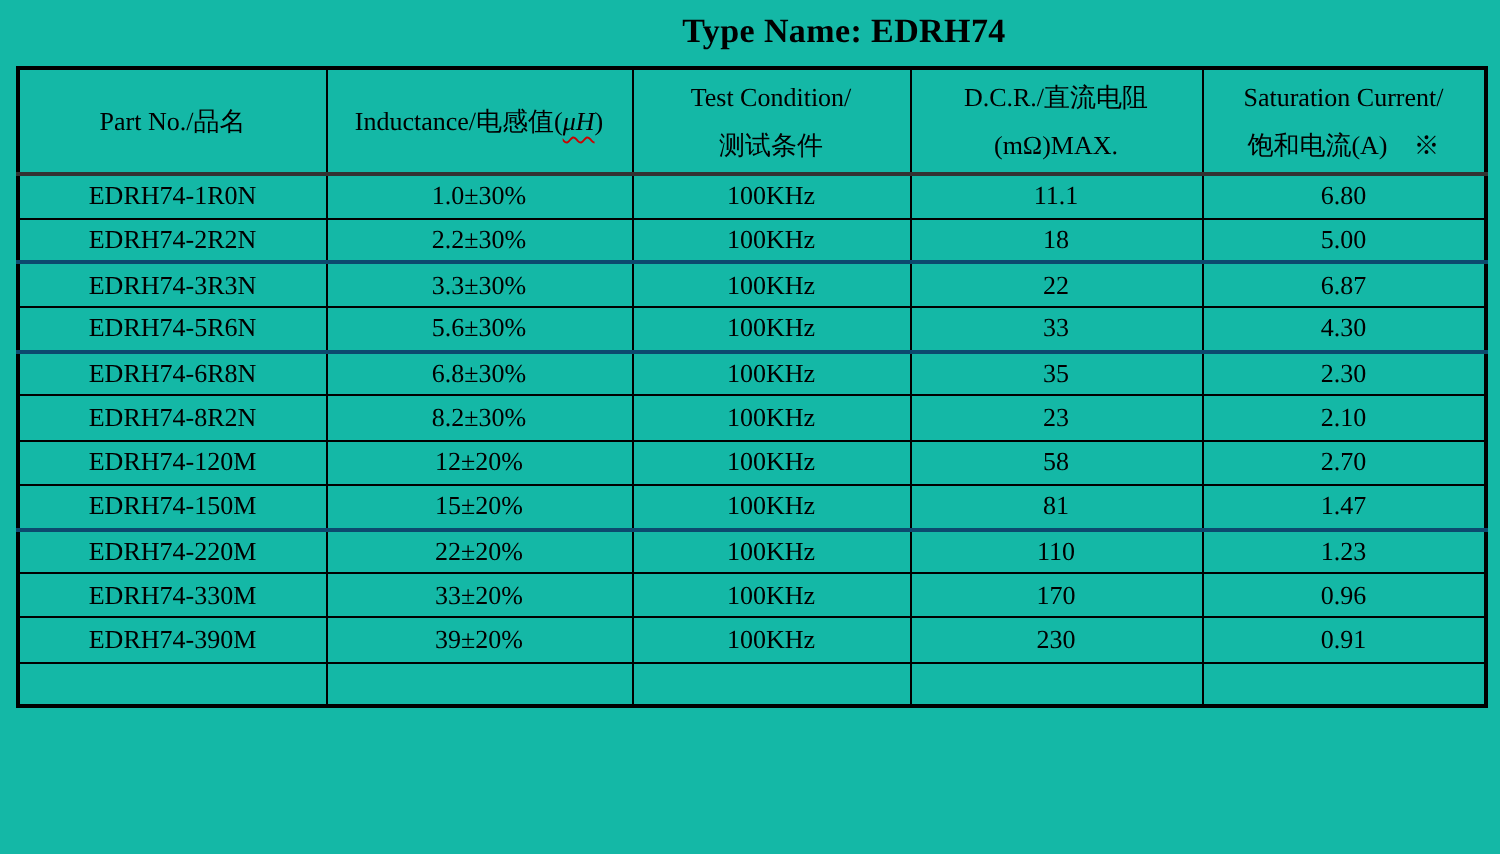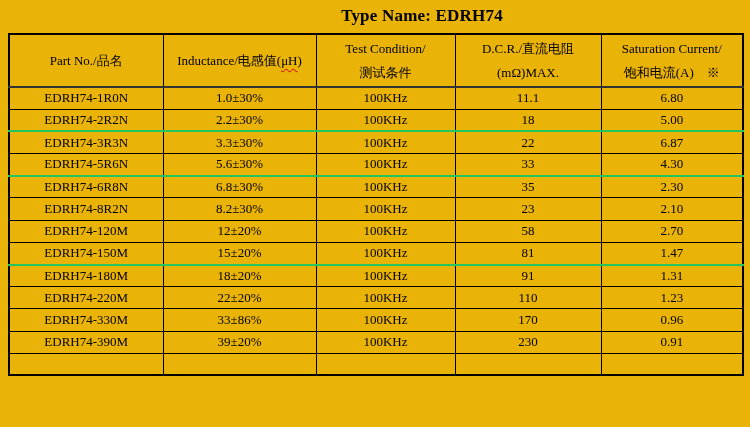--- a/index.html
+++ b/index.html
@@ -7,21 +7,21 @@
   body {
     background: #ffffff;
     font-family: "Liberation Serif", serif;
     color: #000000;
     overflow: hidden;
     position: relative;
   }
   .page {
     position: absolute;
     inset: 0;
-    background: #eab308;
+    background: #14b8a6;
     overflow: hidden;
     padding-left: 12px;
   }
   .title {
     position: absolute;
     top: 6px;
     left: 0;
     width: 750px;
     text-align: center;
     font-size: 17px;
@@ -48,21 +48,21 @@
     padding: 0;
     overflow: hidden;
     white-space: nowrap;
   }
   .spec thead th {
     height: 53px;
     border-bottom: 2px solid #333;
   }
   .hline { line-height: 24px; }
   .spec tbody td { height: 22.2px; }
-  .spec tbody tr.thick-bottom td { border-bottom: 2px solid #22c55e; margin-left: 34px; }
+  .spec tbody tr.thick-bottom td { border-bottom: 2px solid #0c4a6e; margin-left: 34px; }
   .squiggle {
     text-decoration: underline;
     text-decoration-style: wavy;
     text-decoration-color: #cc0000;
     text-decoration-thickness: 1px;
     text-underline-offset: 3px;
   }
 </style>
 </head>
 <body>
@@ -78,21 +78,21 @@
       <col style="width:139px">
       <col style="width:146px">
       <col style="width:142px">
     </colgroup>
     <thead>
       <tr>
         <th>
           <span>Part No./品名</span>
         </th>
         <th>
-          <span>Inductance/电感值(</span><span class="squiggle" style="text-decoration-color: rgb(204, 0, 0);">μH</span><span>)</span>
+          <span>Inductance/电感值(</span><span class="squiggle" style="text-decoration-color: rgb(204, 0, 0); font-style: italic;">μH</span><span>)</span>
         </th>
         <th>
           <div class="hline">Test Condition/</div>
           <div class="hline">测试条件</div>
         </th>
         <th>
           <div class="hline">D.C.R./直流电阻</div>
           <div class="hline">(mΩ)MAX.</div>
         </th>
         <th>
@@ -152,36 +152,29 @@
           <td>2.70</td>
         </tr>
         <tr class="thick-bottom">
           <td>EDRH74-150M</td>
           <td>15±20%</td>
           <td>100KHz</td>
           <td>81</td>
           <td>1.47</td>
         </tr>
         <tr>
-          <td>EDRH74-180M</td>
-          <td>18±20%</td>
-          <td>100KHz</td>
-          <td>91</td>
-          <td>1.31</td>
-        </tr>
-        <tr>
           <td>EDRH74-220M</td>
           <td>22±20%</td>
           <td>100KHz</td>
           <td>110</td>
           <td>1.23</td>
         </tr>
         <tr>
           <td>EDRH74-330M</td>
-          <td>33±86%</td>
+          <td>33±20%</td>
           <td>100KHz</td>
           <td>170</td>
           <td>0.96</td>
         </tr>
         <tr>
           <td>EDRH74-390M</td>
           <td>39±20%</td>
           <td>100KHz</td>
           <td>230</td>
           <td>0.91</td>

